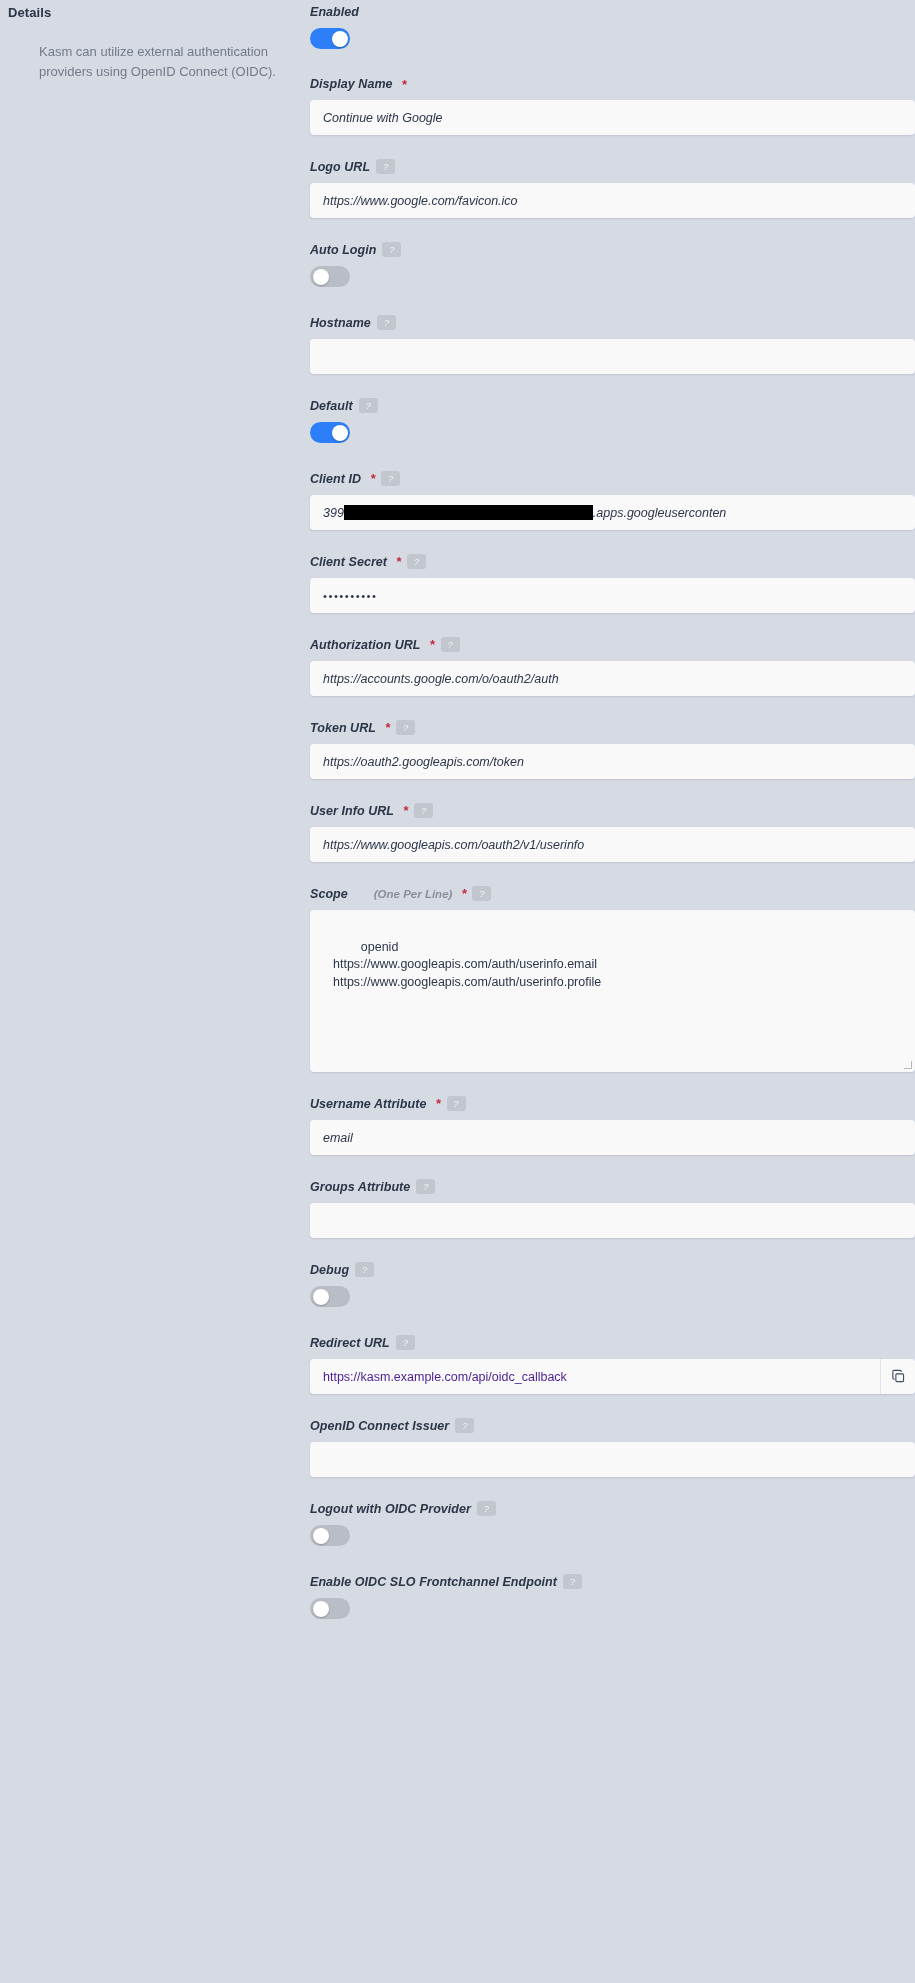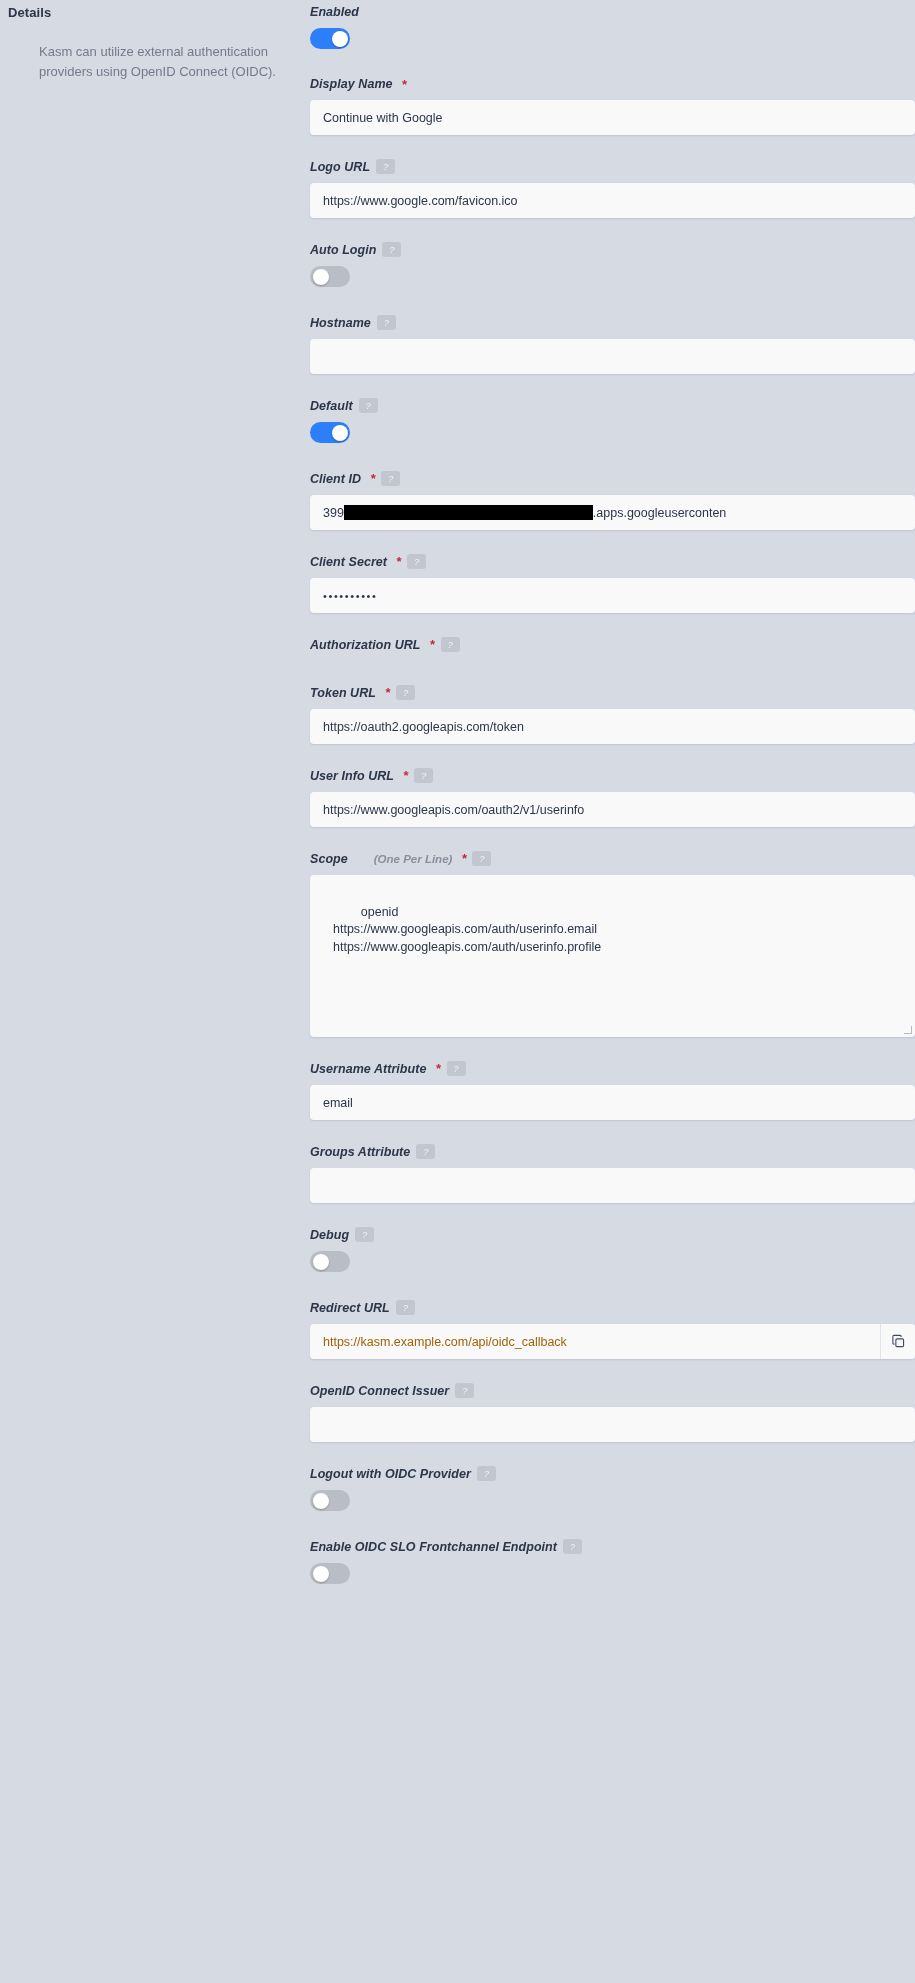--- a/index.html
+++ b/index.html
@@ -101,20 +101,21 @@
     border-radius: 4px;
     box-shadow: 0 1px 2px rgba(40,50,70,0.13);
     font-family: "Liberation Sans", sans-serif;
     font-size: 12.5px;
     color: #2b3649;
     padding: 0 13px;
     display: flex;
     align-items: center;
     overflow: hidden;
     white-space: nowrap;
+    font-style: italic;
   }
   .textarea-box {
     width: 100%;
     height: 162px;
     background: #f9f9fa;
     border: none;
     border-radius: 4px;
     box-shadow: 0 1px 2px rgba(40,50,70,0.13);
     font-size: 12.5px;
     color: #2b3649;
@@ -190,21 +191,21 @@
     border-radius: 4px;
     box-shadow: 0 1px 2px rgba(40,50,70,0.13);
     overflow: hidden;
   }
   .input-with-btn .txt {
     flex: 1 1 auto;
     display: flex;
     align-items: center;
     padding: 0 13px;
     font-size: 12.5px;
-    color: #a16207;
+    color: #4c1d95;
     white-space: nowrap;
     overflow: hidden;
   }
   .copy-btn {
     flex: 0 0 auto;
     width: 35px;
     display: flex;
     align-items: center;
     justify-content: center;
     border-left: 1px solid #e2e3e7;
@@ -315,20 +316,21 @@
       </div>
     </div>
     <div class="gap-24"></div>
 
     <div class="field">
       <div class="field-label-row">
         <span class="field-label">Authorization URL</span>
         <span class="req-star">*</span>
         <span class="help-badge">?</span>
       </div>
+      <div class="input-box">https://accounts.google.com/o/oauth2/auth</div>
     </div>
     <div class="gap-24"></div>
 
     <div class="field">
       <div class="field-label-row">
         <span class="field-label">Token URL</span>
         <span class="req-star">*</span>
         <span class="help-badge">?</span>
       </div>
       <div class="input-box">https://oauth2.googleapis.com/token</div>

